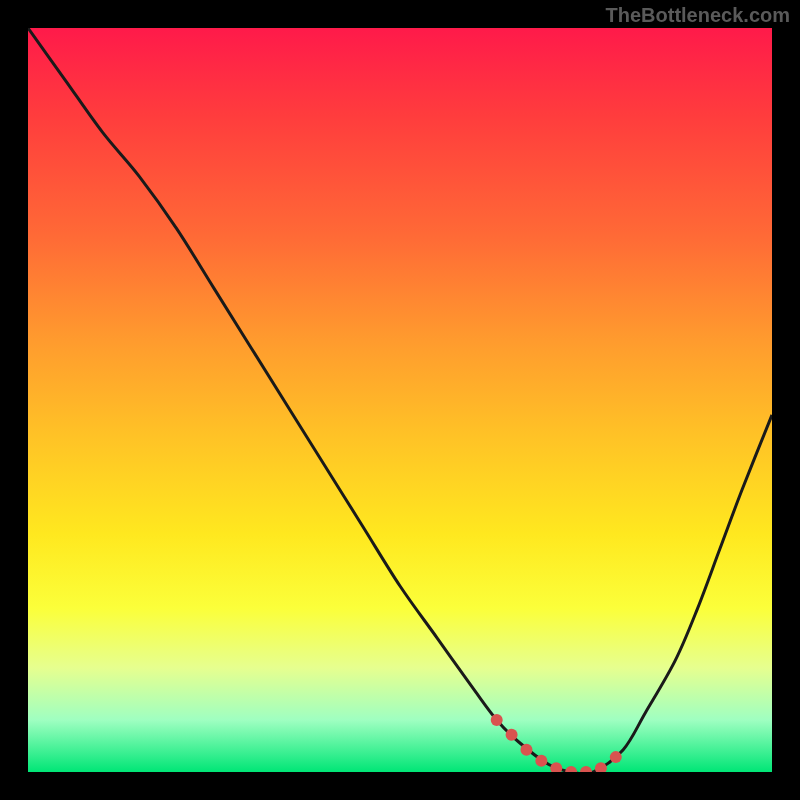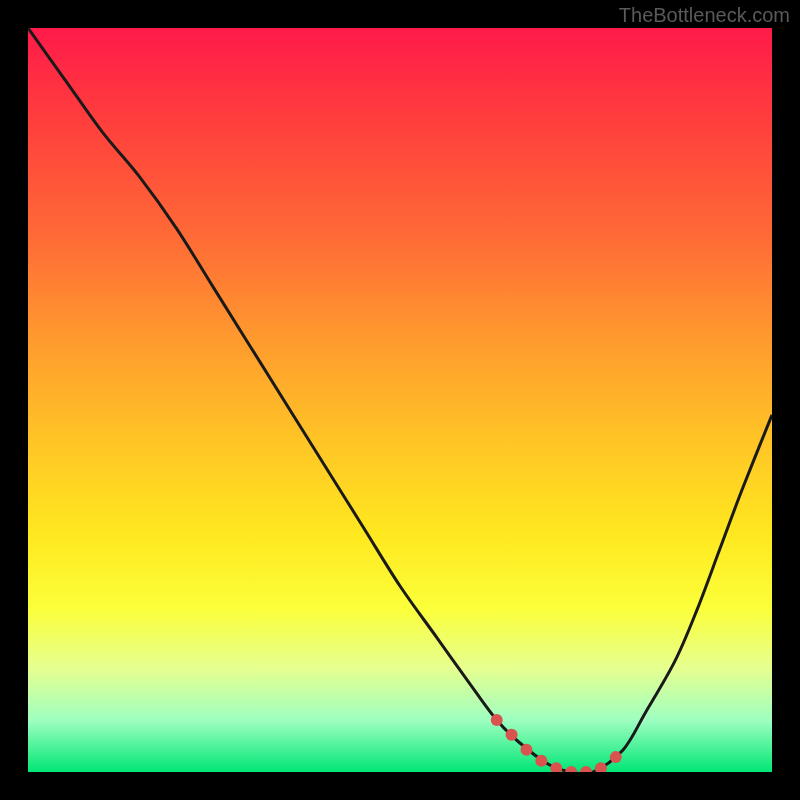--- a/index.html
+++ b/index.html
@@ -9,21 +9,21 @@
     overflow: hidden;
     background: #000;
     font-family: Arial, sans-serif;
     position: relative;
   }
   .watermark {
     position: absolute;
     top: 4px;
     right: 10px;
     font-size: 20px;
-    font-weight: normal;
+    font-weight: bold;
     color: #5a5a5a;
     z-index: 10;
   }
   .plot-area {
     position: absolute;
     left: 28px;
     top: 28px;
     width: 744px;
     height: 744px;
     background: linear-gradient(

